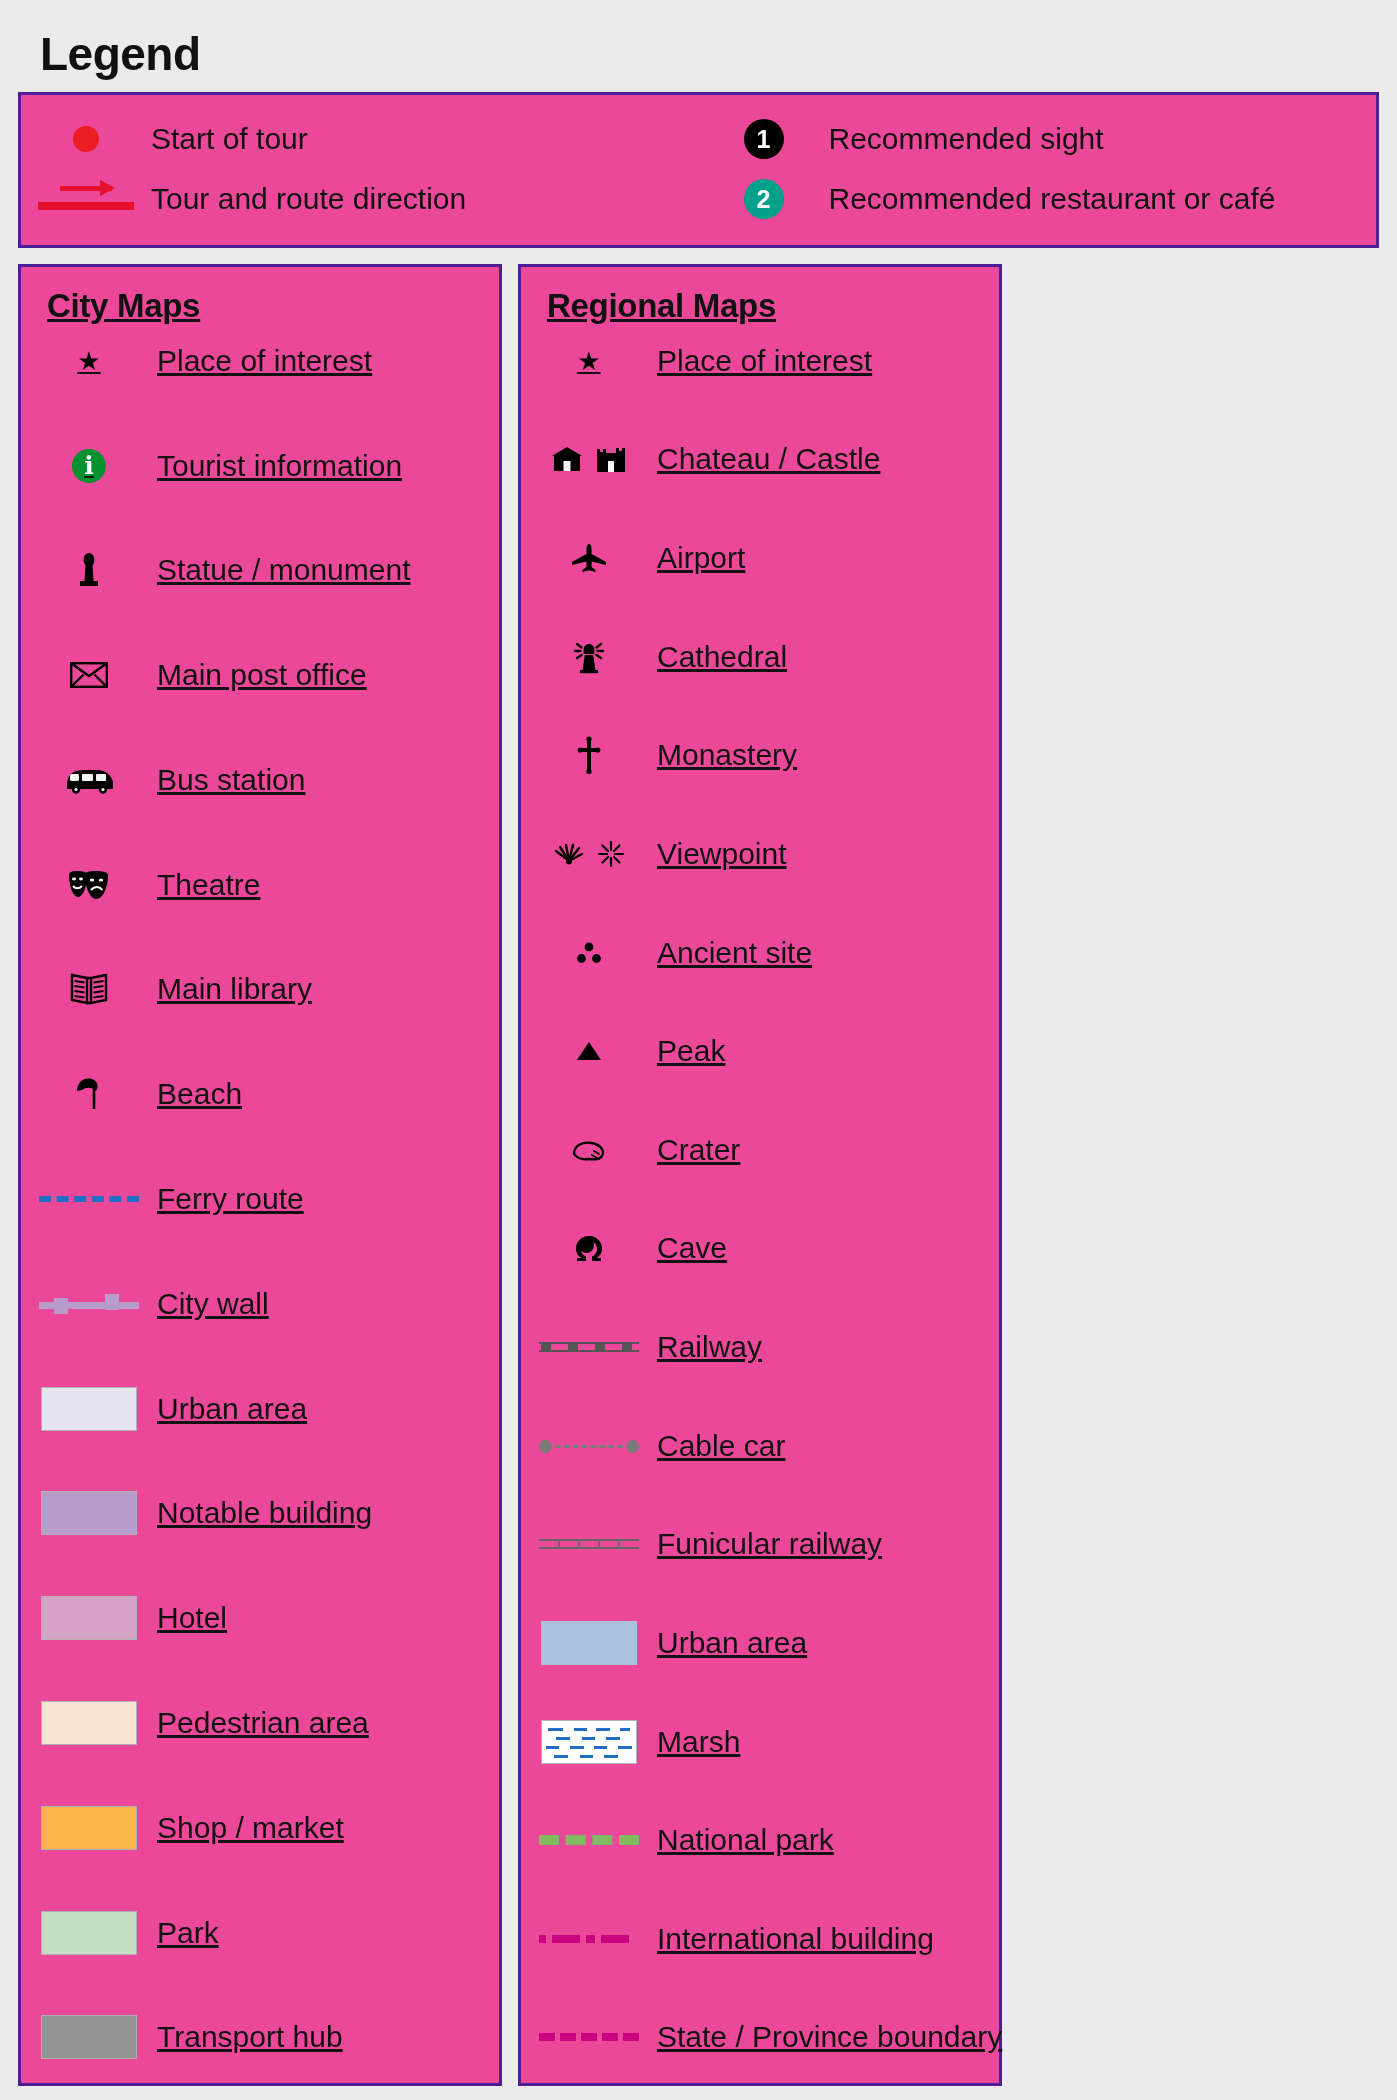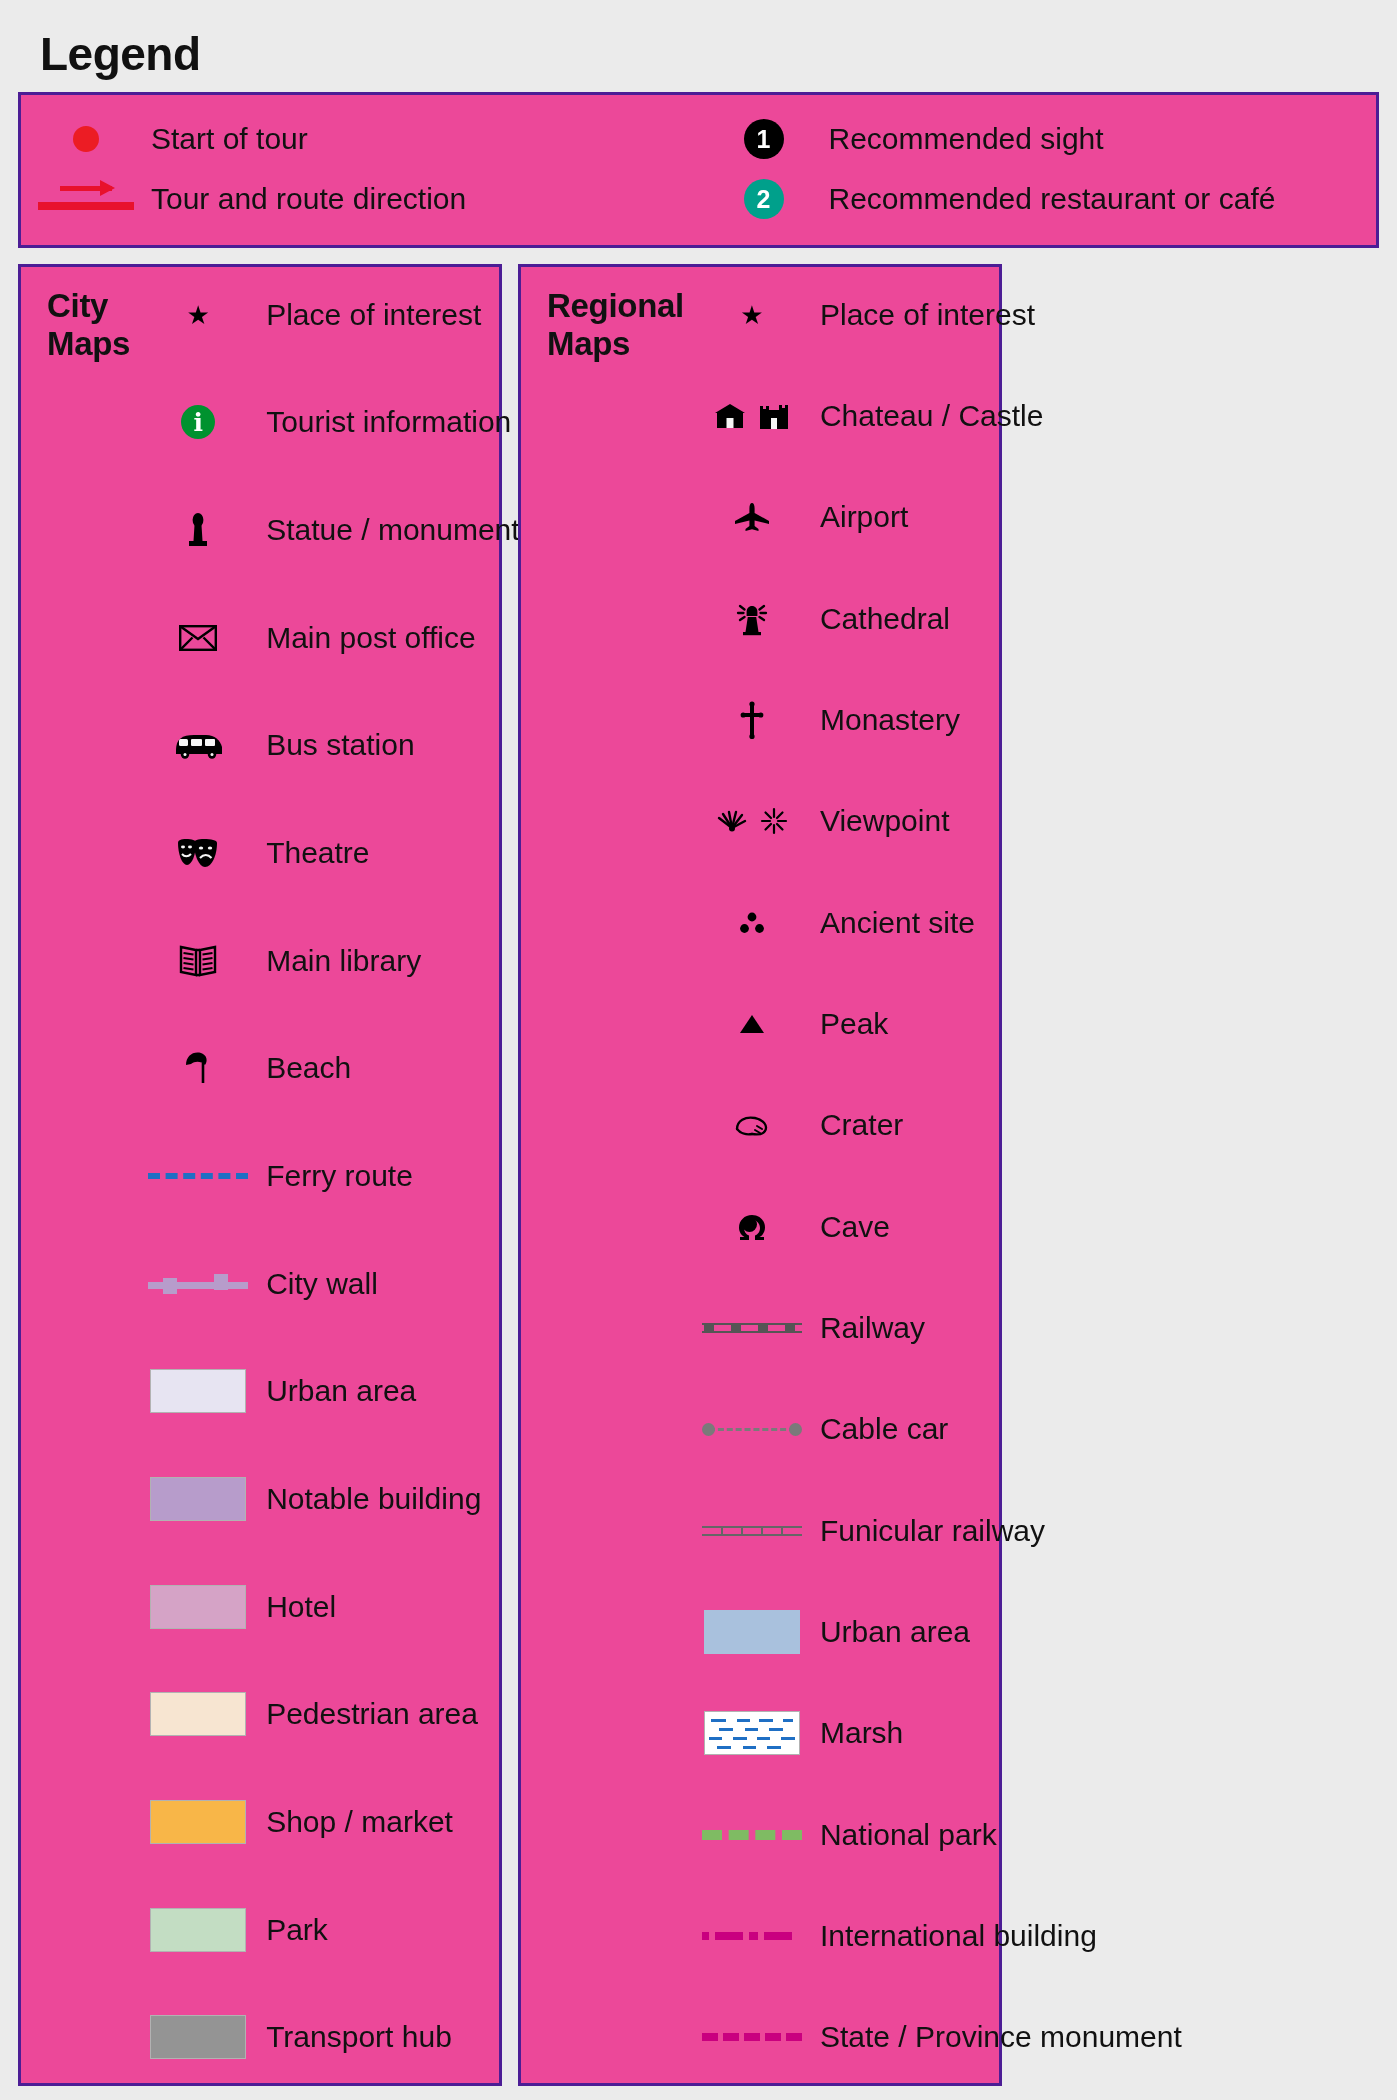--- a/index.html
+++ b/index.html
@@ -117,21 +117,22 @@
     display: flex;
     gap: 16px;
     flex: 1;
     min-height: 0;
   }
   .map-col {
     width: 484px;
     box-sizing: border-box;
     padding: 16px 0 10px 0;
     display: flex;
-    flex-direction: row;
+    flex-direction: column;
+    text-decoration: underline;
   }
   .col-title {
     font-size: 33px;
     font-weight: bold;
     letter-spacing: -0.3px;
     margin: 4px 0 4px 26px;
   }
   .rows {
     display: flex;
     flex-direction: column;
@@ -779,20 +780,20 @@
               <i style="left:62px; width:28px"></i>
             </div>
           </div>
           <div class="lbl">International building</div>
         </div>
 
         <div class="row">
           <div class="sym">
               <span class="state-bnd"></span>
             </div>
-          <div class="lbl">State / Province monument</div>
+          <div class="lbl">State / Province boundary</div>
         </div>
 
       </div>
     </div>
 
   </div>
 </div>
 
 </body></html>

